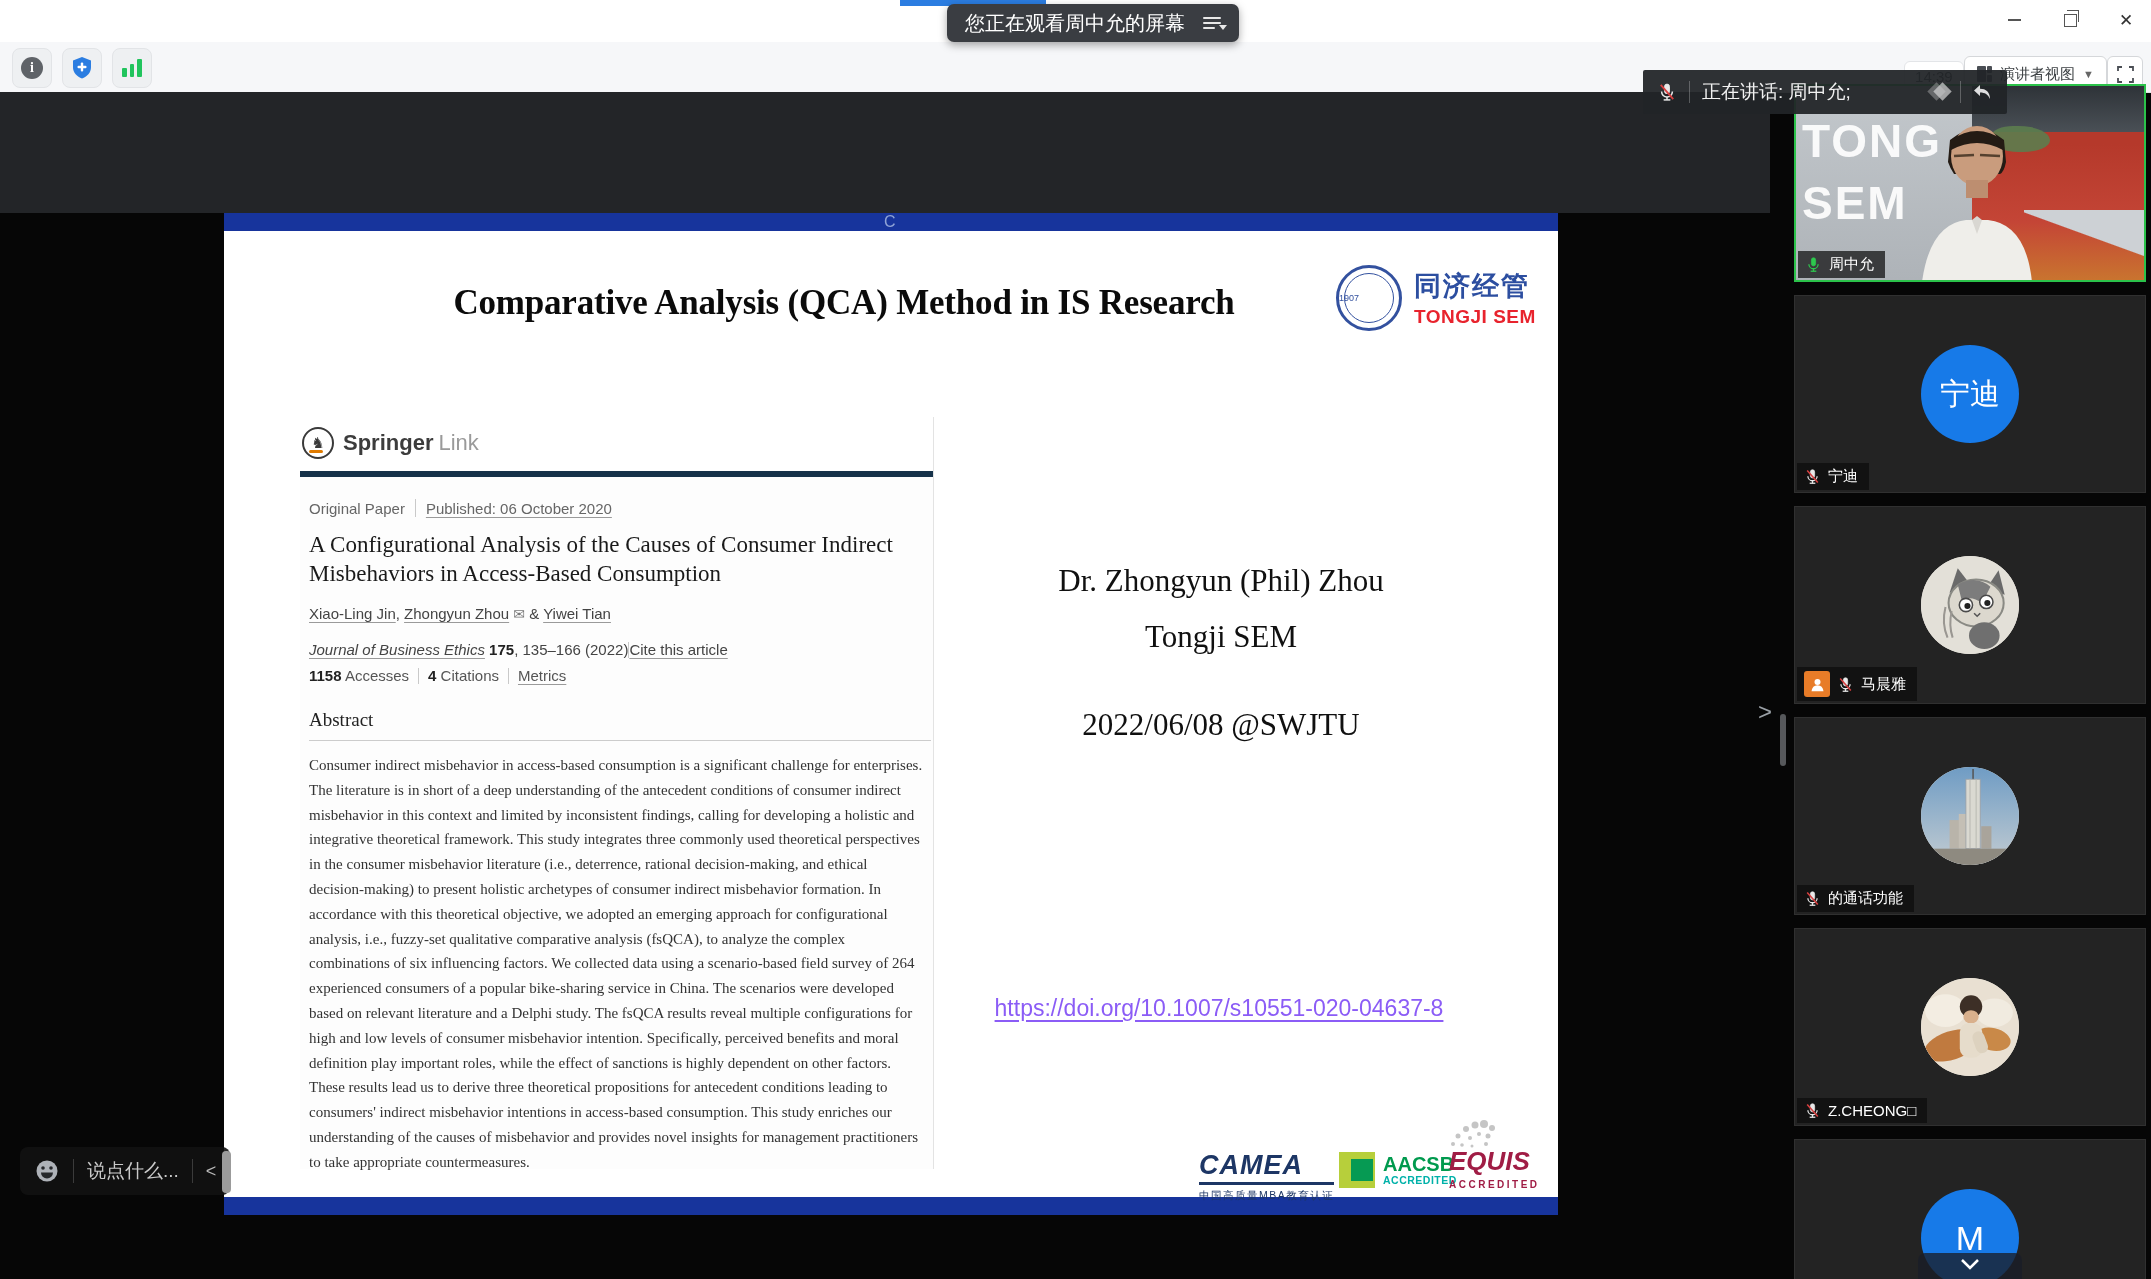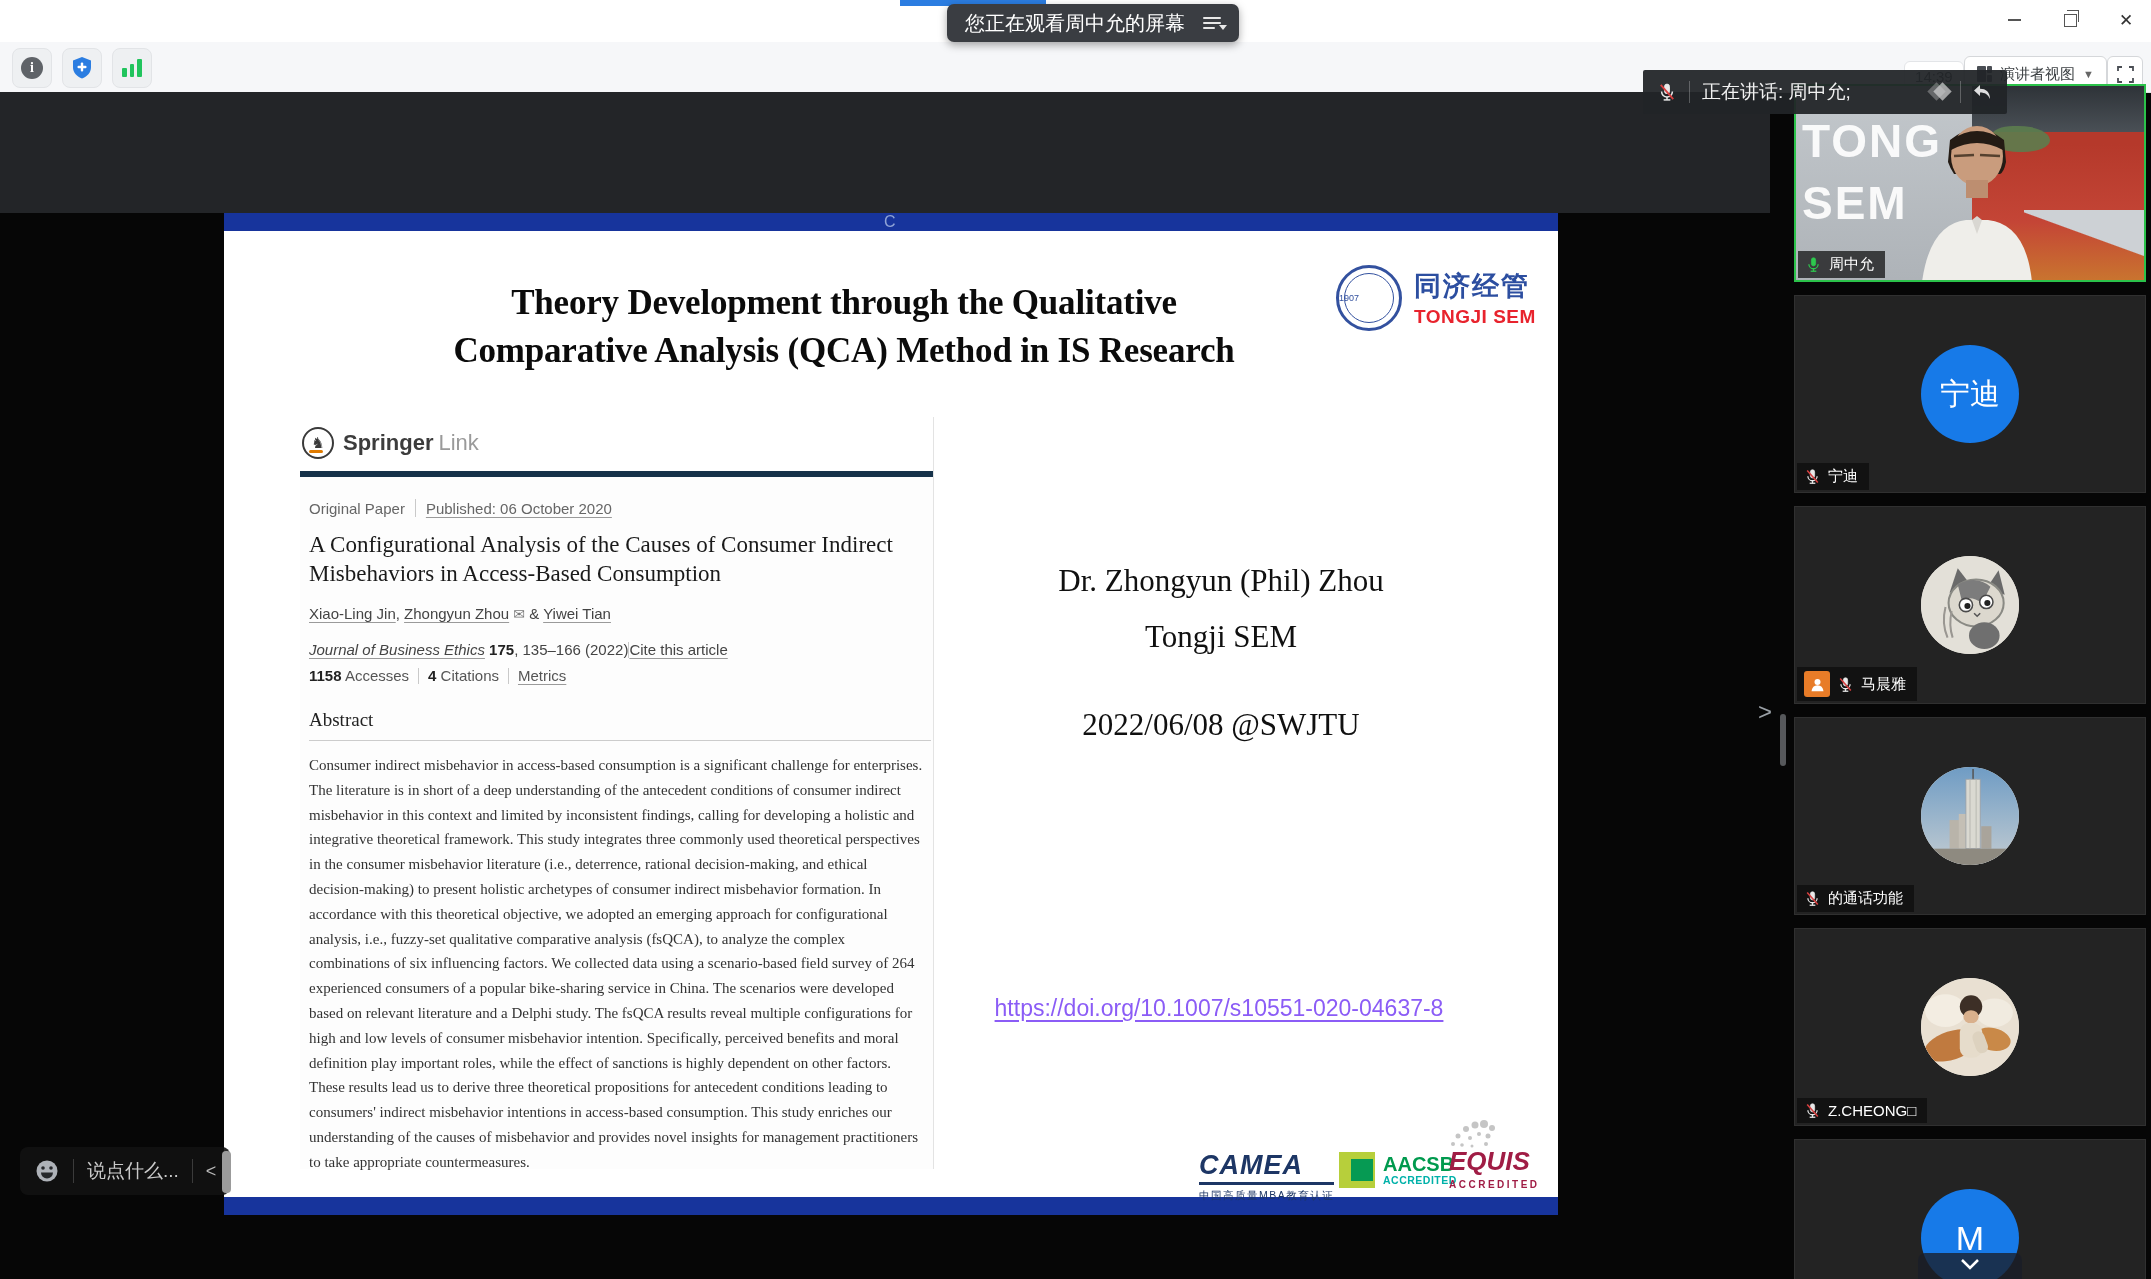--- a/index.html
+++ b/index.html
@@ -224,21 +224,20 @@
 
   <div class="share-band"></div>
 
   <div class="slide">
     <div class="slide-bar top">
       <span class="slide-watermark">C</span>
     </div>
     <div class="slide-bar bottom"></div>
 
     <div class="slide-title serif">
-      <div>Theory Development through the Qualitative</div>
       <div>Comparative Analysis (QCA) Method in IS Research</div>
     </div>
 
     <div class="tj-logo">
       <div class="tj-seal">
           <span>1907</span>
         </div>
       <div>
         <div class="tj-cn">同济经管</div>
         <div class="tj-en">TONGJI SEM</div>

